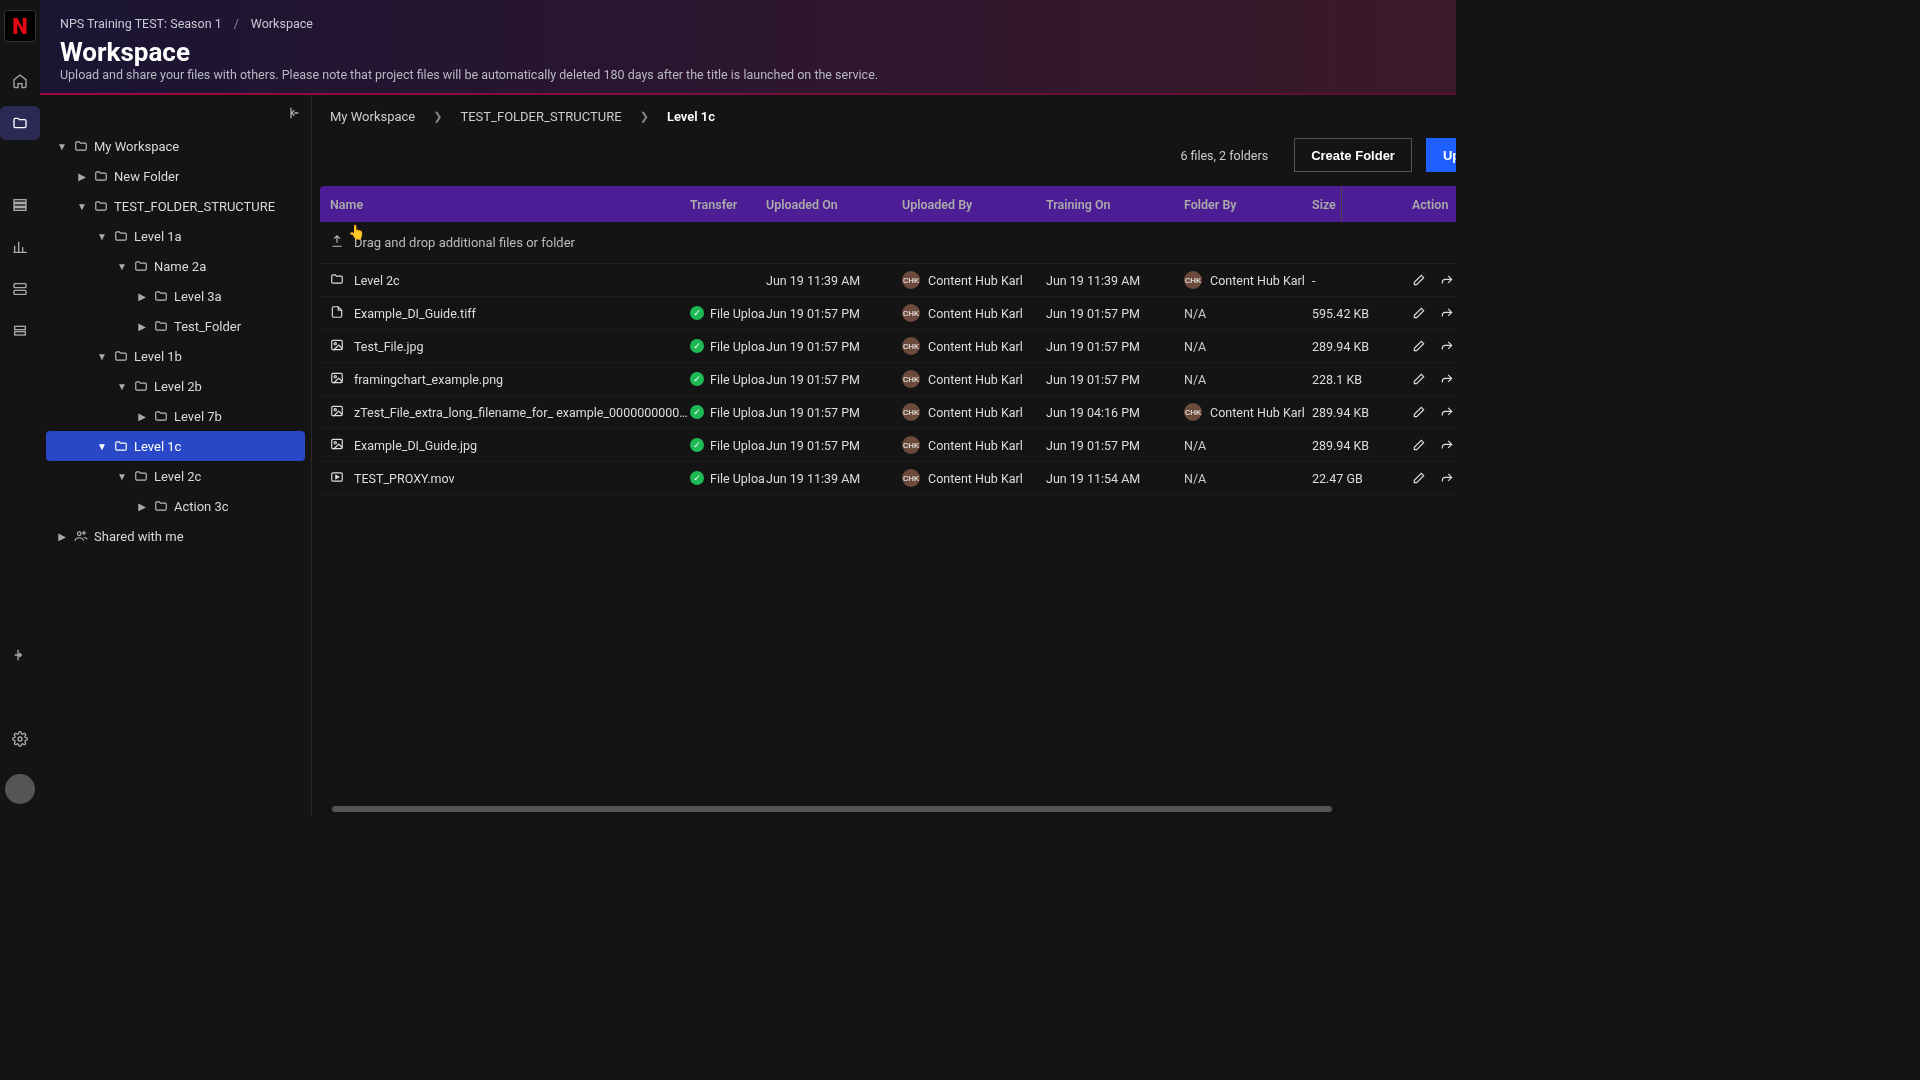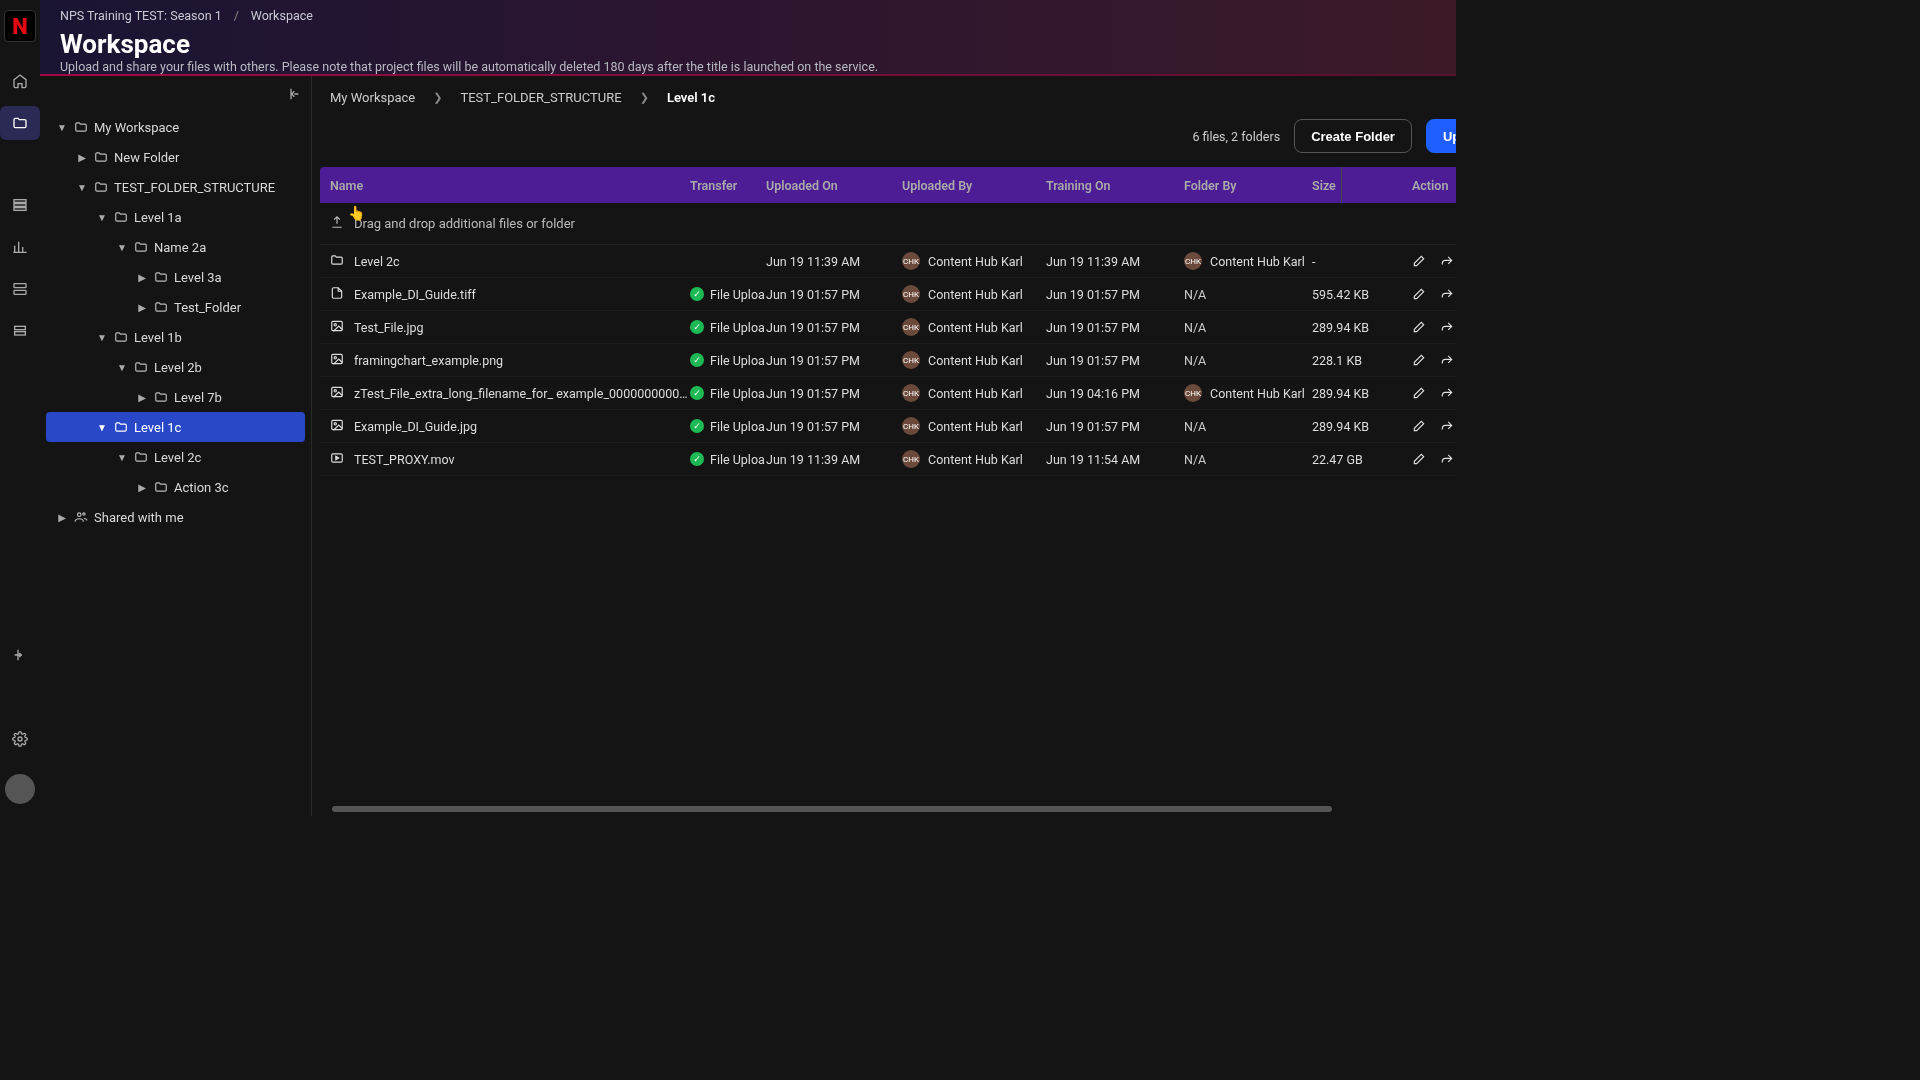--- a/index.html
+++ b/index.html
@@ -54,23 +54,23 @@
 .rail-mid {
   position: absolute; bottom: 140px; left: 0; right: 0;
   display: flex; justify-content: center;
 }
 
 
 .main { flex: 1; display: flex; flex-direction: column; }
 
 
 .banner {
-  height: 76px;
+  height: 95px;
   background: linear-gradient(90deg, #1a1533 0%, #2a1530 40%, #3d1a28 100%);
-  padding: 8px 20px 10px 20px;
+  padding: 16px 20px 10px 20px;
   position: relative;
 }
 .banner::after {
   content: "";
   position: absolute; left: 0; right: 0; bottom: 0; height: 2px;
   background: linear-gradient(90deg, rgba(255,0,80,0.6), rgba(140,0,60,0.3));
 }
 .topcrumbs { display: flex; align-items: center; gap: 12px; font-size: 12.5px; color: #c9c9d4; }
 .topcrumbs .sep { color: #888; }
 .page-title { font-size: 26px; font-weight: 700; color: #fff; margin-top: 6px; }
@@ -115,23 +115,23 @@
   font-size: 13px; color: #ddd;
 }
 .filecrumbs .step { color: #ccc; cursor: pointer; }
 .filecrumbs .step.current { color: #fff; font-weight: 600; }
 .filecrumbs .chev { color: #888; font-size: 11px; }
 
 .actionbar {
   display: flex; align-items: center; justify-content: flex-end; gap: 14px;
   padding: 0 18px 14px 18px;
 }
-.file-count { font-size: 12.5px; color: #ccc; margin-right: 0; }
+.file-count { font-size: 12.5px; color: #ccc; margin-right: 12px; }
 .btn {
-  height: 34px; padding: 0 16px; border-radius: 8px;
+  height: 34px; padding: 0 16px; border-radius: 0;
   font-size: 13px; font-weight: 600; cursor: pointer;
   display: inline-flex; align-items: center;
 }
 .btn-ghost { background: transparent; color: #fff; border: 1px solid #555; }
 .btn-primary { background: #1f5eff; color: #fff; border: 1px solid #1f5eff; }
 
 .table { flex: 1; display: flex; flex-direction: column; padding: 0 0 0 8px; position: relative; }
 .thead {
   display: grid;
   grid-template-columns: 360px 76px 136px 144px 138px 128px 100px 110px;

